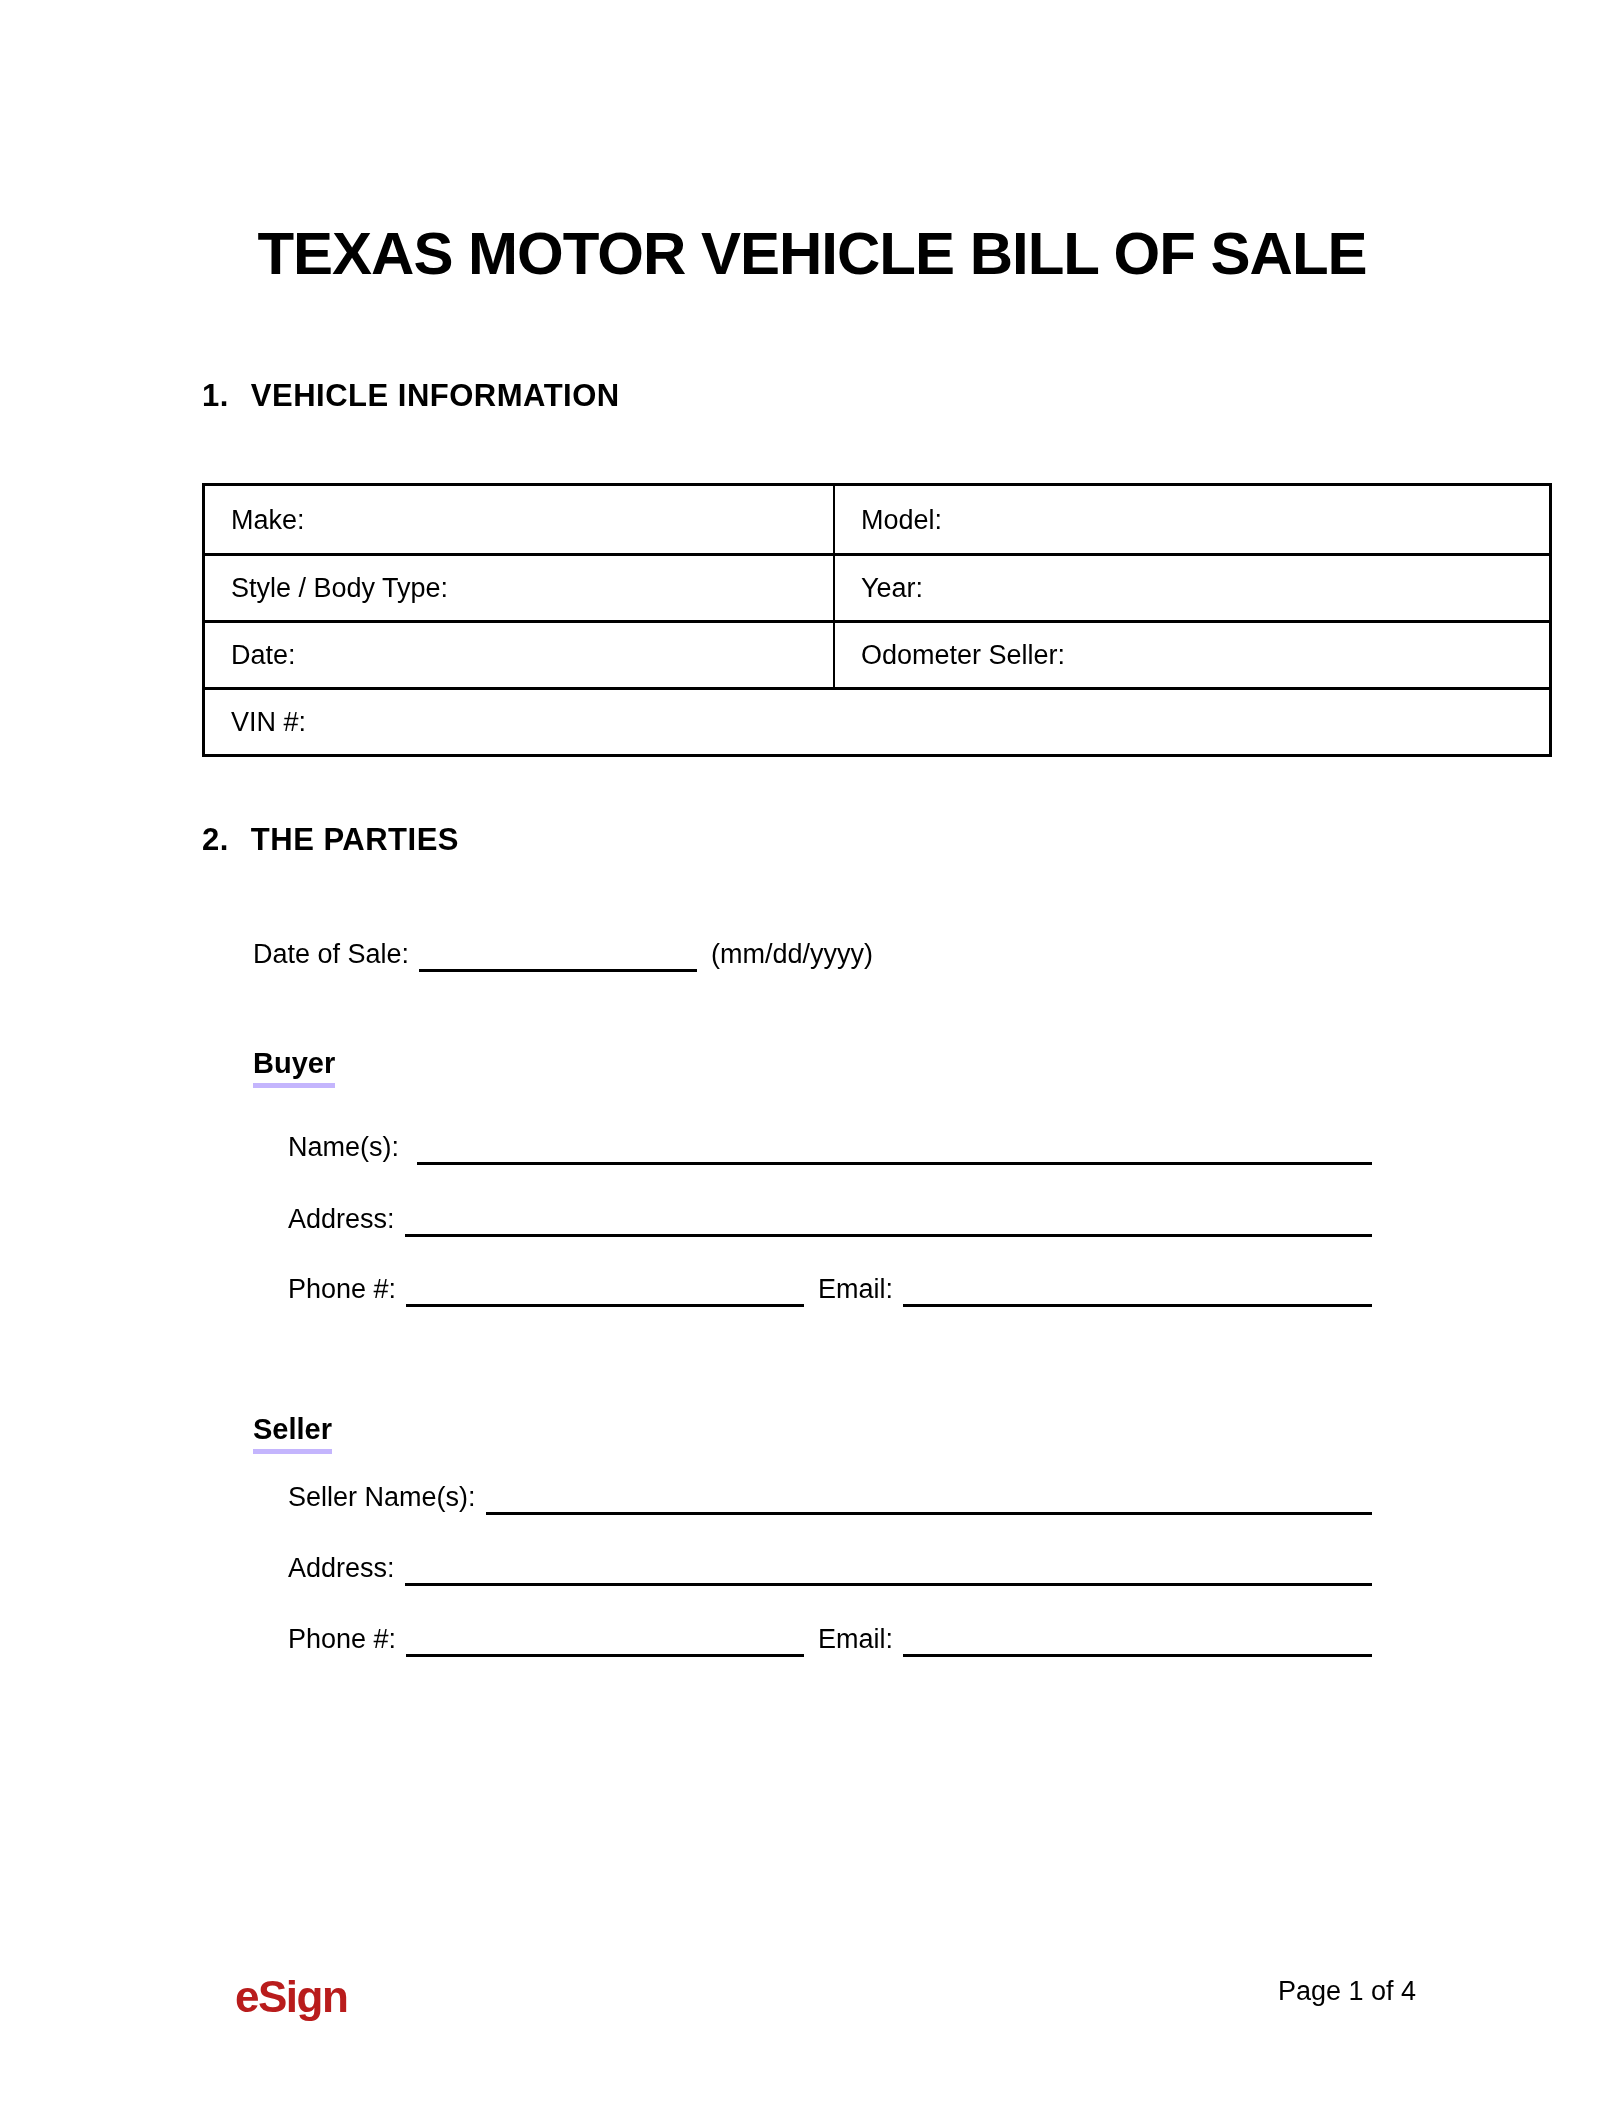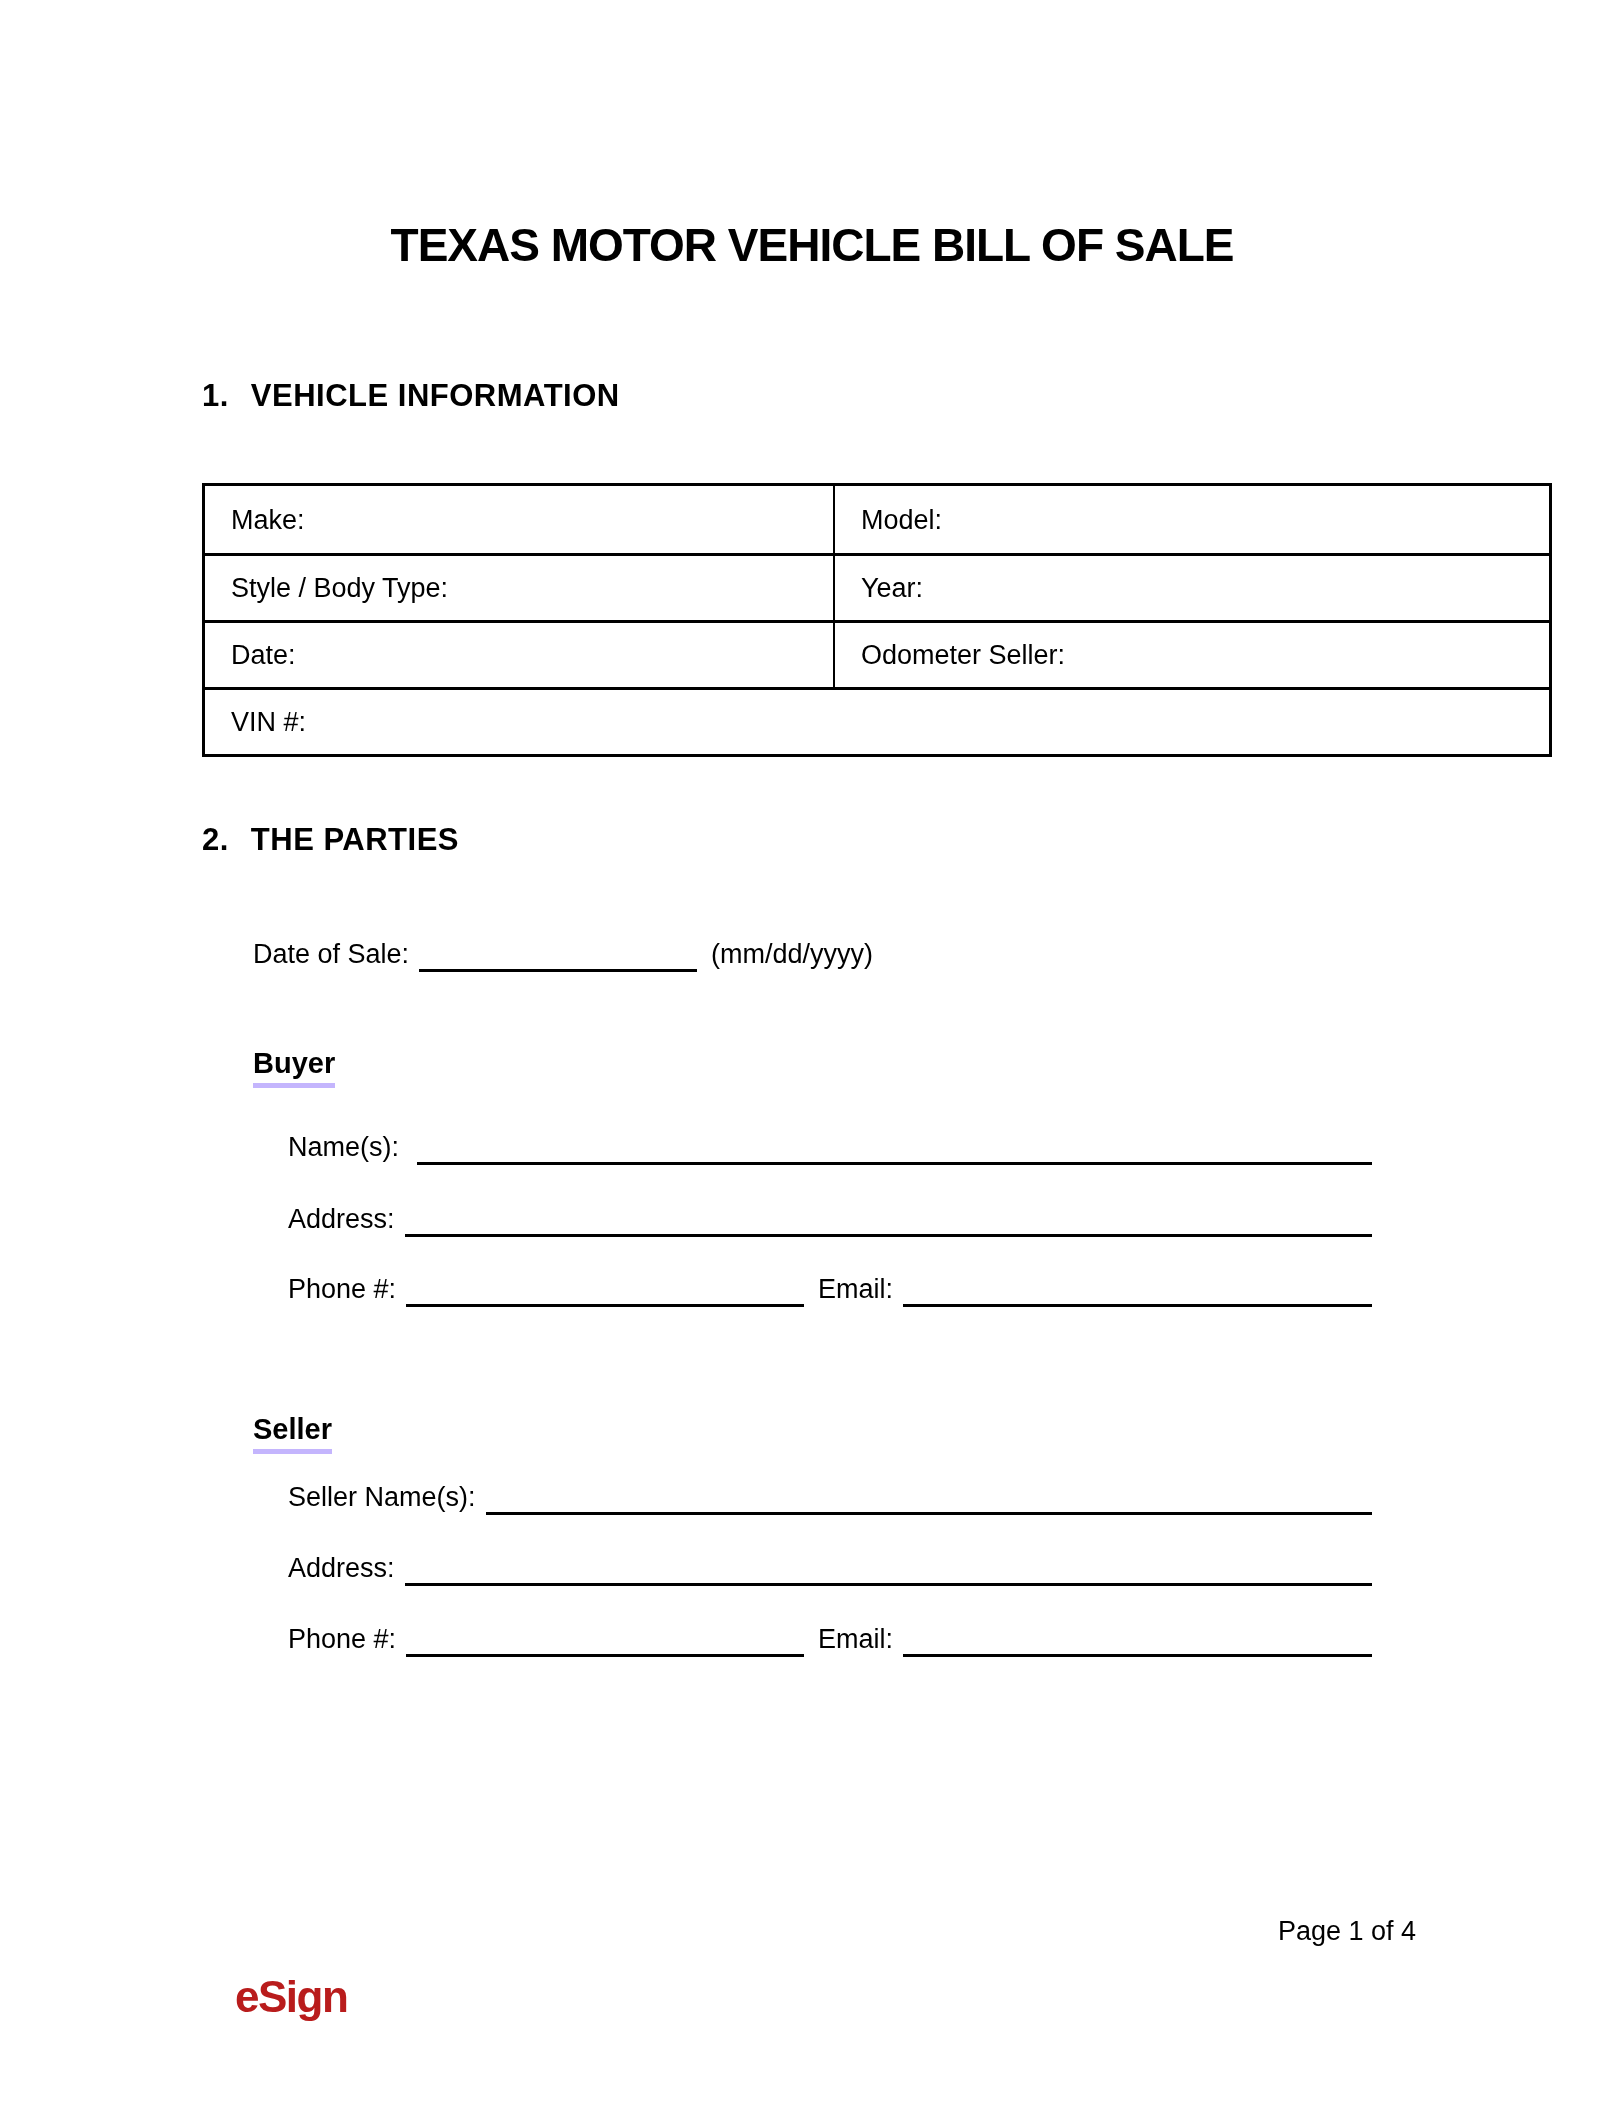--- a/index.html
+++ b/index.html
@@ -10,21 +10,21 @@
     background:#ffffff;
     color:#000;
     font-family:"Liberation Sans", sans-serif;
     overflow:hidden;
   }
 
   
   .doc-title {
     position:absolute; top:188px; left:0; right:0;
     text-align:center;
-    font-size:46px; font-weight:bold; letter-spacing:-1px;
+    font-size:60px; font-weight:bold; letter-spacing:-1px;
     line-height:52px;
   }
 
   
   .section-heading {
     position:absolute; left:202px;
     display:flex; gap:22px;
     font-size:31px; font-weight:bold;
     line-height:36px;
     letter-spacing:0.5px;
@@ -92,21 +92,21 @@
   .hint { line-height:38px; margin-left:14px; white-space:nowrap; }
   .lbl.email { margin-left:14px; }
 
   
   .brand-logo {
     position:absolute; top:1972px; left:235px;
     font-size:44px; font-weight:bold; letter-spacing:-1.5px;
     color:#b91c1c;
   }
   .page-num {
-    position:absolute; top:1916px; right:208px;
+    position:absolute; top:1976px; right:208px;
     font-size:27px;
   }
 </style>
 </head>
 <body>
 
 <div class="page">
 
   <h1 class="doc-title">TEXAS MOTOR VEHICLE BILL OF SALE</h1>
 

